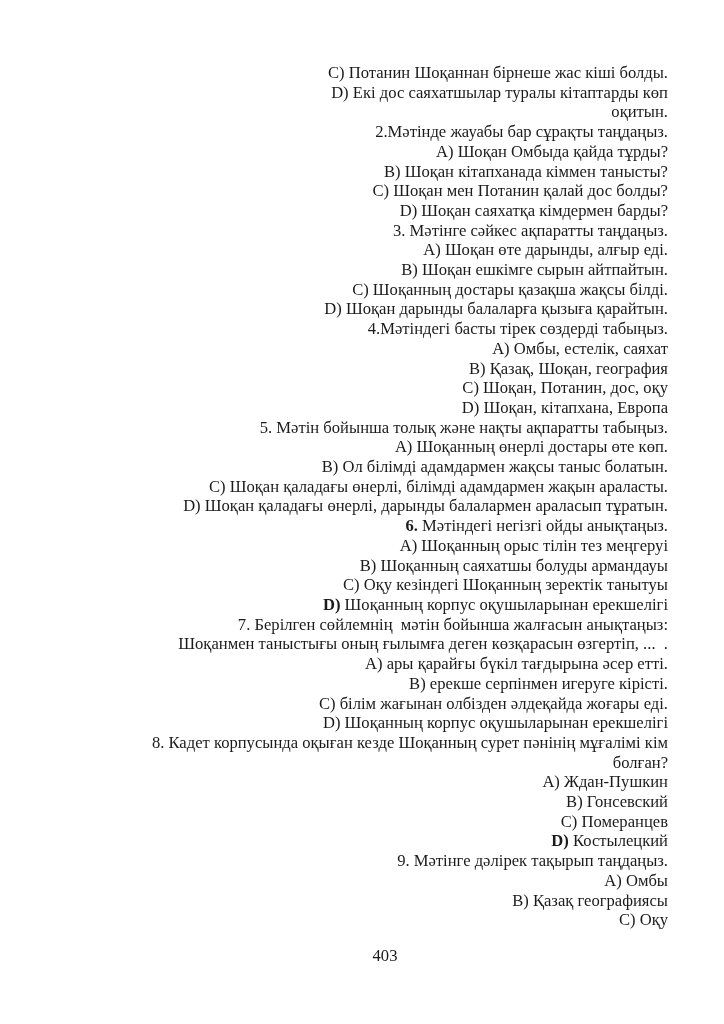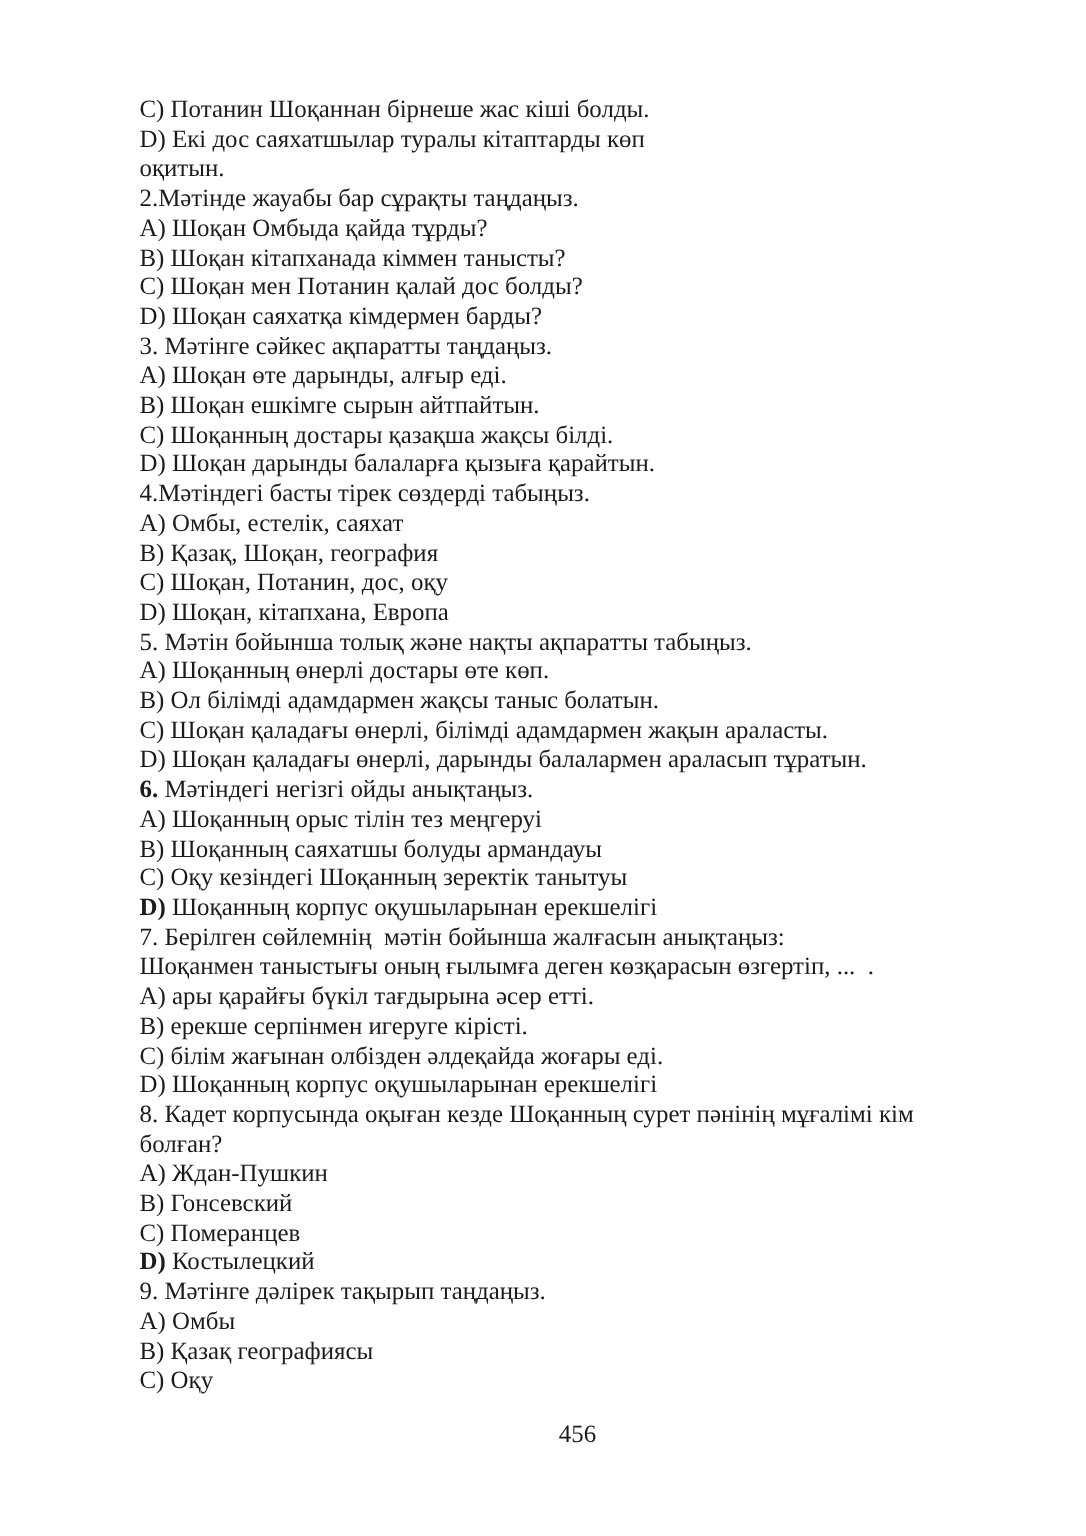--- a/index.html
+++ b/index.html
@@ -20,31 +20,32 @@
     position: absolute;
     left: 93px;
     top: 63px;
     width: 575px;
     font-size: 16.6px;
     line-height: 19.7px;
     white-space: pre-wrap;
   }
   .line {
     min-height: 19.7px;
+    text-align: right;
   }
   .seg-b { font-weight: bold; }
   .seg-i { }
   .page-number {
     position: absolute;
     top: 946px;
     left: 93px;
     width: 584px;
     text-align: center;
     font-size: 16.6px;
   }
 </style>
 </head>
 <body>
 
 <div class="page" style="background: rgb(255, 255, 255); color: rgb(27, 27, 27);">
   <div class="text-block"><div class="line"><span>C) Потанин Шоқаннан бірнеше жас кіші болды.</span></div><div class="line"><span>D) Екі дос саяхатшылар туралы кітаптарды көп</span></div><div class="line"><span>оқитын.</span></div><div class="line"><span>2.Мәтінде жауабы бар сұрақты таңдаңыз.</span></div><div class="line"><span>A) Шоқан Омбыда қайда тұрды?</span></div><div class="line"><span>B) Шоқан кітапханада кіммен танысты?</span></div><div class="line"><span>C) Шоқан мен Потанин қалай дос болды?</span></div><div class="line"><span>D) Шоқан саяхатқа кімдермен барды?</span></div><div class="line"><span>3. Мәтінге сәйкес ақпаратты таңдаңыз.</span></div><div class="line"><span>A) Шоқан өте дарынды, алғыр еді.</span></div><div class="line"><span>B) Шоқан ешкімге сырын айтпайтын.</span></div><div class="line"><span>C) Шоқанның достары қазақша жақсы білді.</span></div><div class="line"><span>D) Шоқан дарынды балаларға қызыға қарайтын.</span></div><div class="line"><span>4.Мәтіндегі басты тірек сөздерді табыңыз.</span></div><div class="line"><span>A) Омбы, естелік, саяхат</span></div><div class="line"><span>B) Қазақ, Шоқан, география</span></div><div class="line"><span>C) Шоқан, Потанин, дос, оқу</span></div><div class="line"><span>D) Шоқан, кітапхана, Европа</span></div><div class="line"><span>5. Мәтін бойынша толық және нақты ақпаратты табыңыз.</span></div><div class="line"><span>A) Шоқанның өнерлі достары өте көп.</span></div><div class="line"><span>B) Ол білімді адамдармен жақсы таныс болатын.</span></div><div class="line"><span>C) Шоқан қаладағы өнерлі, білімді адамдармен жақын араласты.</span></div><div class="line"><span>D) Шоқан қаладағы өнерлі, дарынды балалармен араласып тұратын.</span></div><div class="line"><span class="seg-b">6.</span><span> Мәтіндегі негізгі ойды анықтаңыз.</span></div><div class="line"><span>A) Шоқанның орыс тілін тез меңгеруі</span></div><div class="line"><span>B) Шоқанның саяхатшы болуды армандауы</span></div><div class="line"><span>C) Оқу кезіндегі Шоқанның зеректік танытуы</span></div><div class="line"><span class="seg-b">D)</span><span> Шоқанның корпус оқушыларынан ерекшелігі</span></div><div class="line"><span>7. Берілген сөйлемнің  мәтін бойынша жалғасын анықтаңыз:</span></div><div class="line"><span class="seg-i">Шоқанмен таныстығы оның ғылымға деген көзқарасын өзгертіп, ...  .</span></div><div class="line"><span>A) ары қарайғы бүкіл тағдырына әсер етті.</span></div><div class="line"><span>B) ерекше серпінмен игеруге кірісті.</span></div><div class="line"><span>C) білім жағынан олбізден әлдеқайда жоғары еді.</span></div><div class="line"><span>D) Шоқанның корпус оқушыларынан ерекшелігі</span></div><div class="line"><span>8. Кадет корпусында оқыған кезде Шоқанның сурет пәнінің мұғалімі кім</span></div><div class="line"><span>болған?</span></div><div class="line"><span>A) Ждан-Пушкин</span></div><div class="line"><span>B) Гонсевский</span></div><div class="line"><span>C) Померанцев</span></div><div class="line"><span class="seg-b">D)</span><span> Костылецкий</span></div><div class="line"><span>9. Мәтінге дәлірек тақырып таңдаңыз.</span></div><div class="line"><span>A) Омбы</span></div><div class="line"><span>B) Қазақ географиясы</span></div><div class="line"><span>C) Оқу</span></div></div>
-  <div class="page-number">456</div>
+  <div class="page-number">403</div>
 </div>
 
 </body></html>

